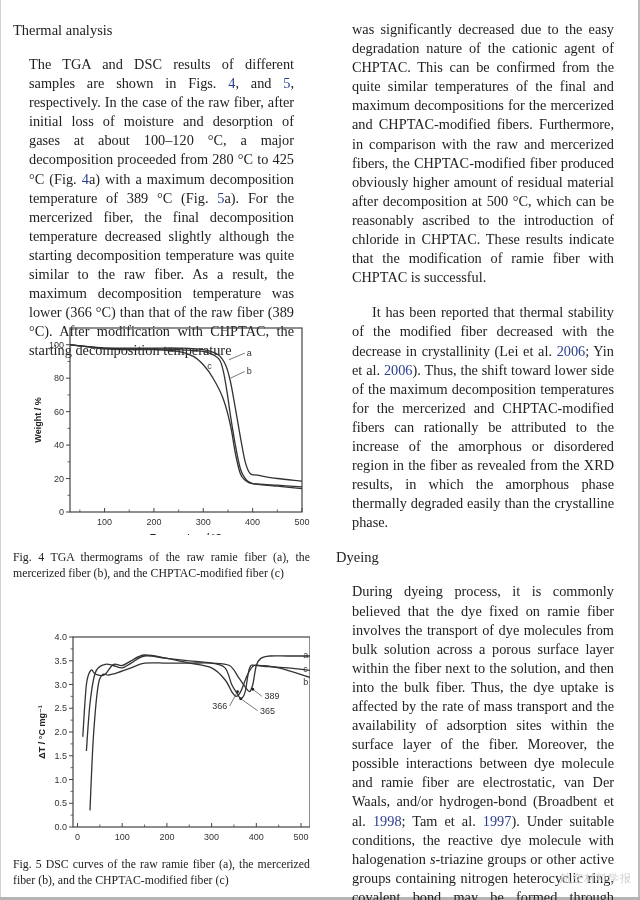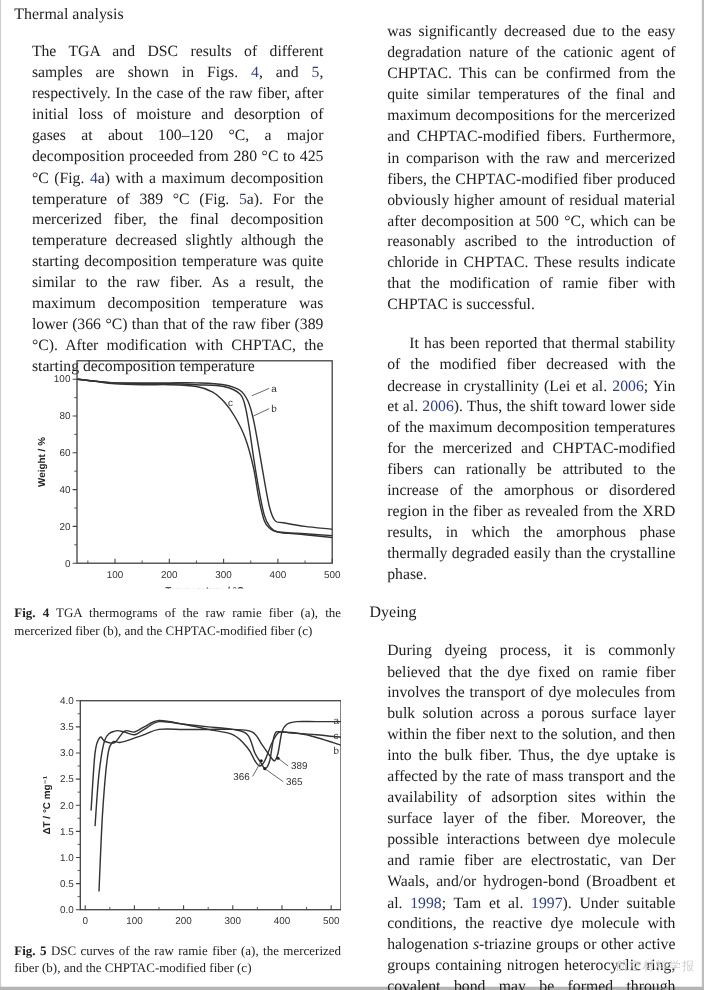--- a/index.html
+++ b/index.html
@@ -16,33 +16,33 @@
   .col-left { left: 13px; width: 297px; }
   .col-right { left: 336px; width: 294px; }
   .heading { font-size: 14.5px; line-height: 19px; margin: 0; }
   p { margin: 16px; font-size: 14.3px; line-height: 19.1px; text-align: justify; text-align-last: left; hyphens: none; }
   .indent { text-indent: 20px; }
   a.ref { color: #2a3d8f; text-decoration: none; }
   i { font-style: italic; }
   .figure { position: absolute; left: 13px; width: 297px; }
   .figure svg { display: block; }
   .caption { font-size: 11.8px; line-height: 15.5px; text-align: justify; text-align-last: left; margin-top: 0; }
-  .caption b { font-weight: bold; }
+  .caption b { font-weight: normal; }
   .axis-text { font-family: "Liberation Sans", "DejaVu Sans", sans-serif; font-size: 9px; fill: #333; }
   .axis-title { font-family: "Liberation Sans", "DejaVu Sans", sans-serif; font-size: 9px; fill: #222; font-weight: bold; }
   .watermark { position: absolute; right: 8px; bottom: 14px; font-family: "DejaVu Sans", sans-serif; font-size: 11px; color: #cfcfcf; letter-spacing: 1px; }
 </style>
 </head>
 <body>
 
 <div class="frame-left"></div>
 <div class="frame-right"></div>
 <div class="frame-bottom"></div>
 
-<div class="col col-left" style="top:4px;">
+<div class="col col-left" style="top:21px;">
   <h2 class="heading" style="font-weight:normal;">Thermal analysis</h2>
   <p style="margin-top:15px;">
     <span>The TGA and DSC results of different samples are shown in Figs. </span><a class="ref">4</a><span>, and </span><a class="ref">5</a><span>, respectively. In the case of the raw fiber, after initial loss of moisture and desorption of gases at about 100–120 °C, a major decomposition proceeded from 280 °C to 425 °C (Fig. </span><a class="ref">4</a><span>a) with a maximum decomposition temperature of 389 °C (Fig. </span><a class="ref">5</a><span>a). For the mercerized fiber, the final decomposition temperature decreased slightly although the starting decomposition temperature was quite similar to the raw fiber. As a result, the maximum decomposition temperature was lower (366 °C) than that of the raw fiber (389 °C). After modification with CHPTAC, the starting decomposition temperature</span>
   </p>
 </div>
 
 <div class="figure" style="top:315px;">
   <svg id="fig4" width="297" height="220">
       <rect x="57" y="13" width="232" height="184" fill="none" stroke="#444" stroke-width="1.2"></rect>
       <line x1="91.5531914893617" y1="197" x2="91.5531914893617" y2="193" stroke="#444" stroke-width="1"></line>

